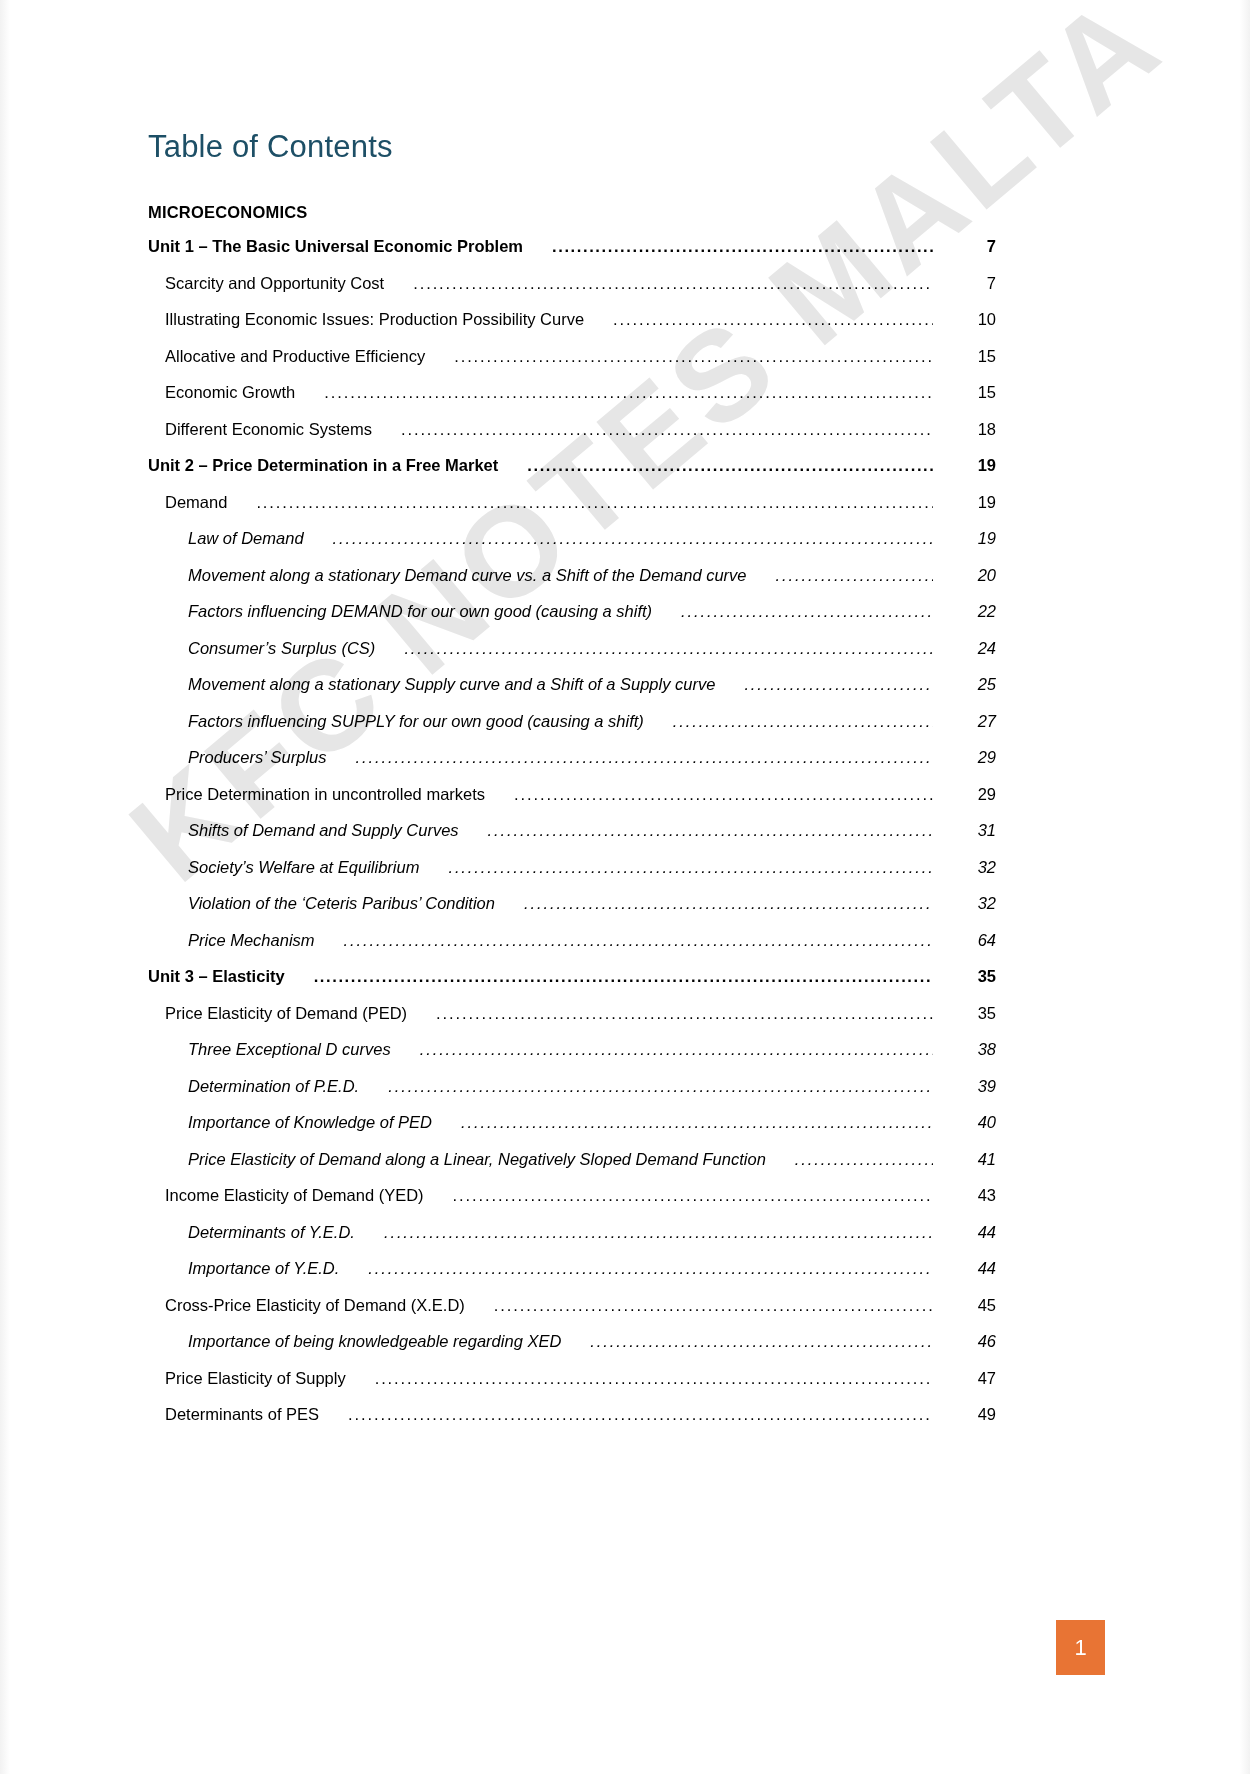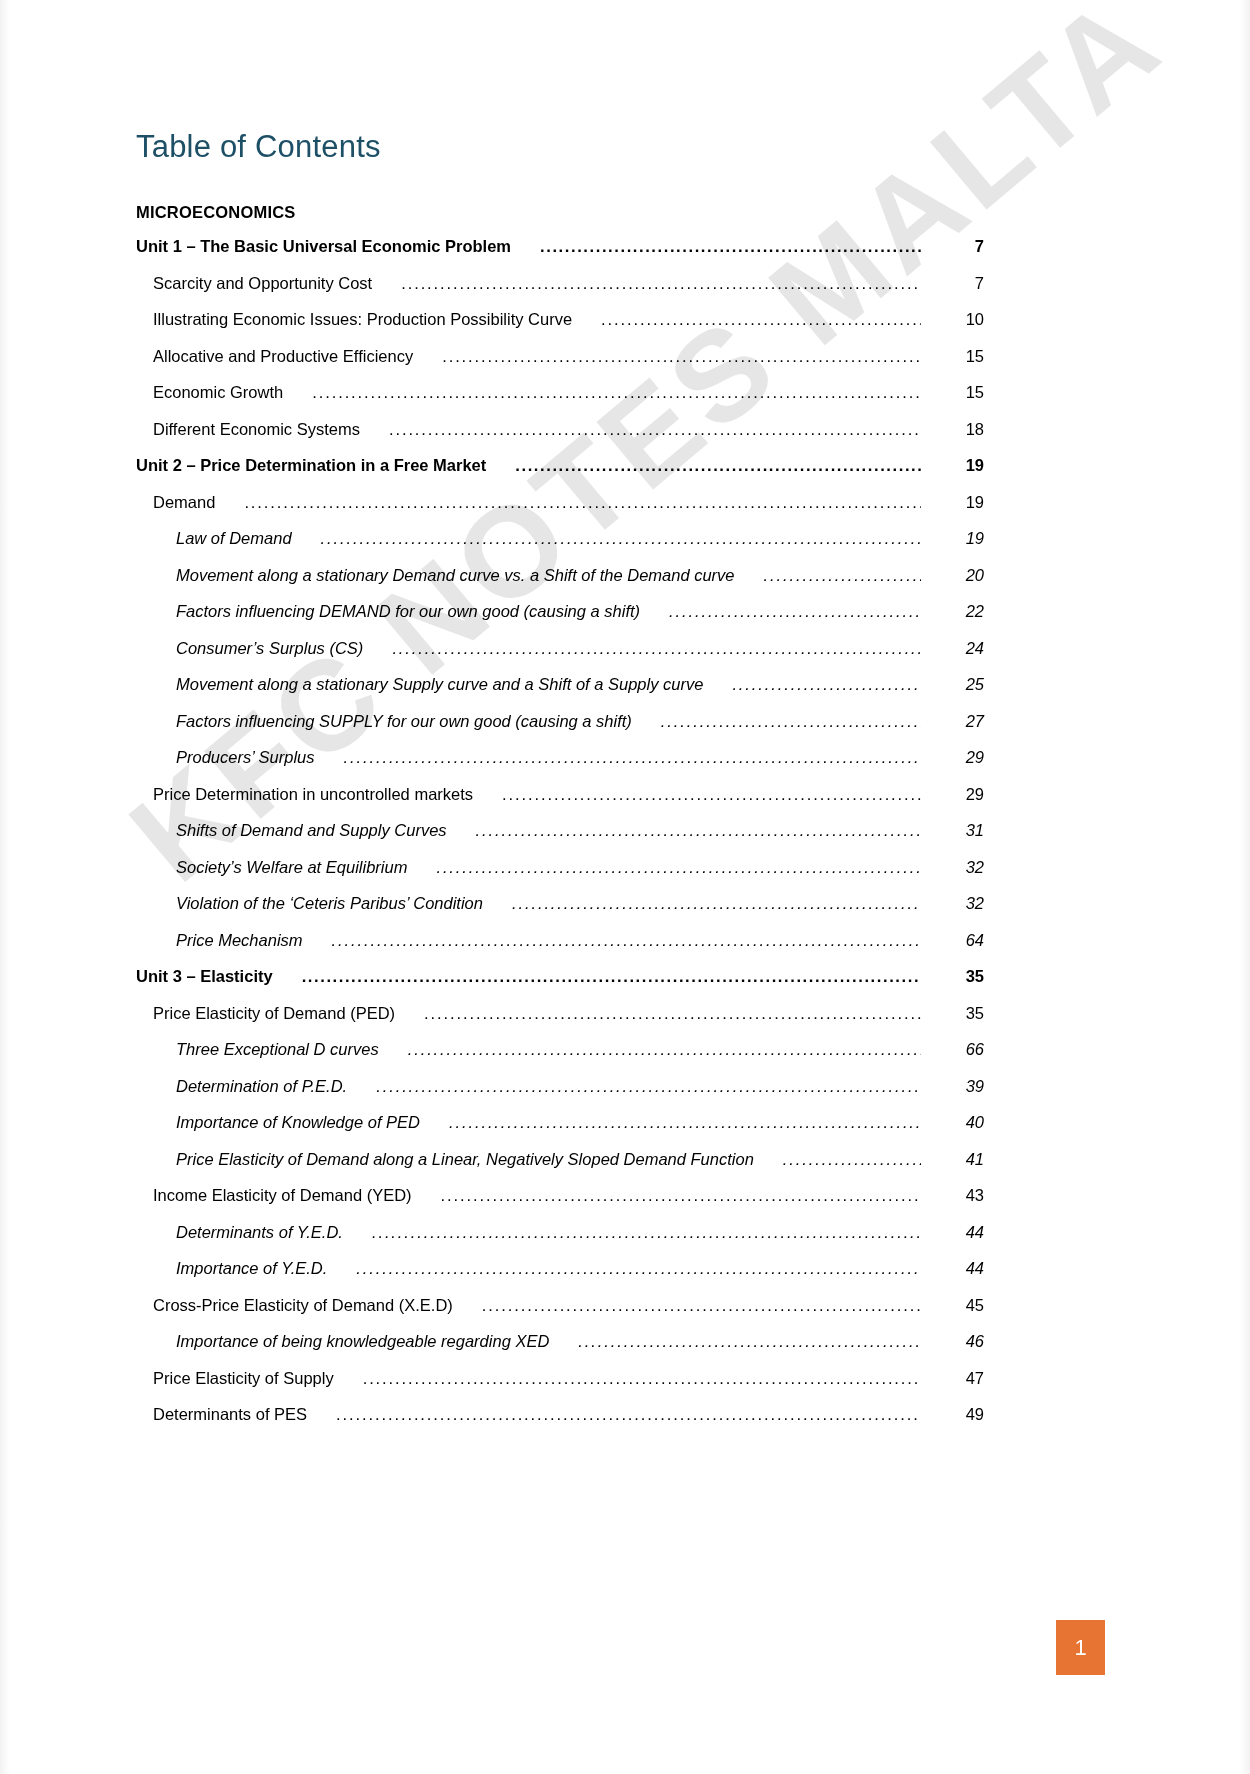--- a/index.html
+++ b/index.html
@@ -61,21 +61,21 @@
     font-weight: 700;
     letter-spacing: 6px;
     color: #e6e6e6;
     white-space: nowrap;
     user-select: none;
   }
 
   
   #content {
     position: absolute;
-    left: 136px;
+    left: 148px;
     top: 128px;
     width: 848px;
     z-index: 2;
   }
 
   #doc-title {
     color: #1d4f66;
     font-size: 31px;
     font-weight: 400;
     letter-spacing: 0.2px;
@@ -286,21 +286,21 @@
           <span class="toc-page">35</span>
         </div>
         <div class="toc-row lvl-1">
           <span class="toc-title">Price Elasticity of Demand (PED)</span>
           <span class="toc-leader"></span>
           <span class="toc-page">35</span>
         </div>
         <div class="toc-row lvl-2 gap">
           <span class="toc-title">Three Exceptional D curves</span>
           <span class="toc-leader"></span>
-          <span class="toc-page">66</span>
+          <span class="toc-page">38</span>
         </div>
         <div class="toc-row lvl-2">
           <span class="toc-title">Determination of P.E.D.</span>
           <span class="toc-leader"></span>
           <span class="toc-page">39</span>
         </div>
         <div class="toc-row lvl-2">
           <span class="toc-title">Importance of Knowledge of PED</span>
           <span class="toc-leader"></span>
           <span class="toc-page">40</span>

